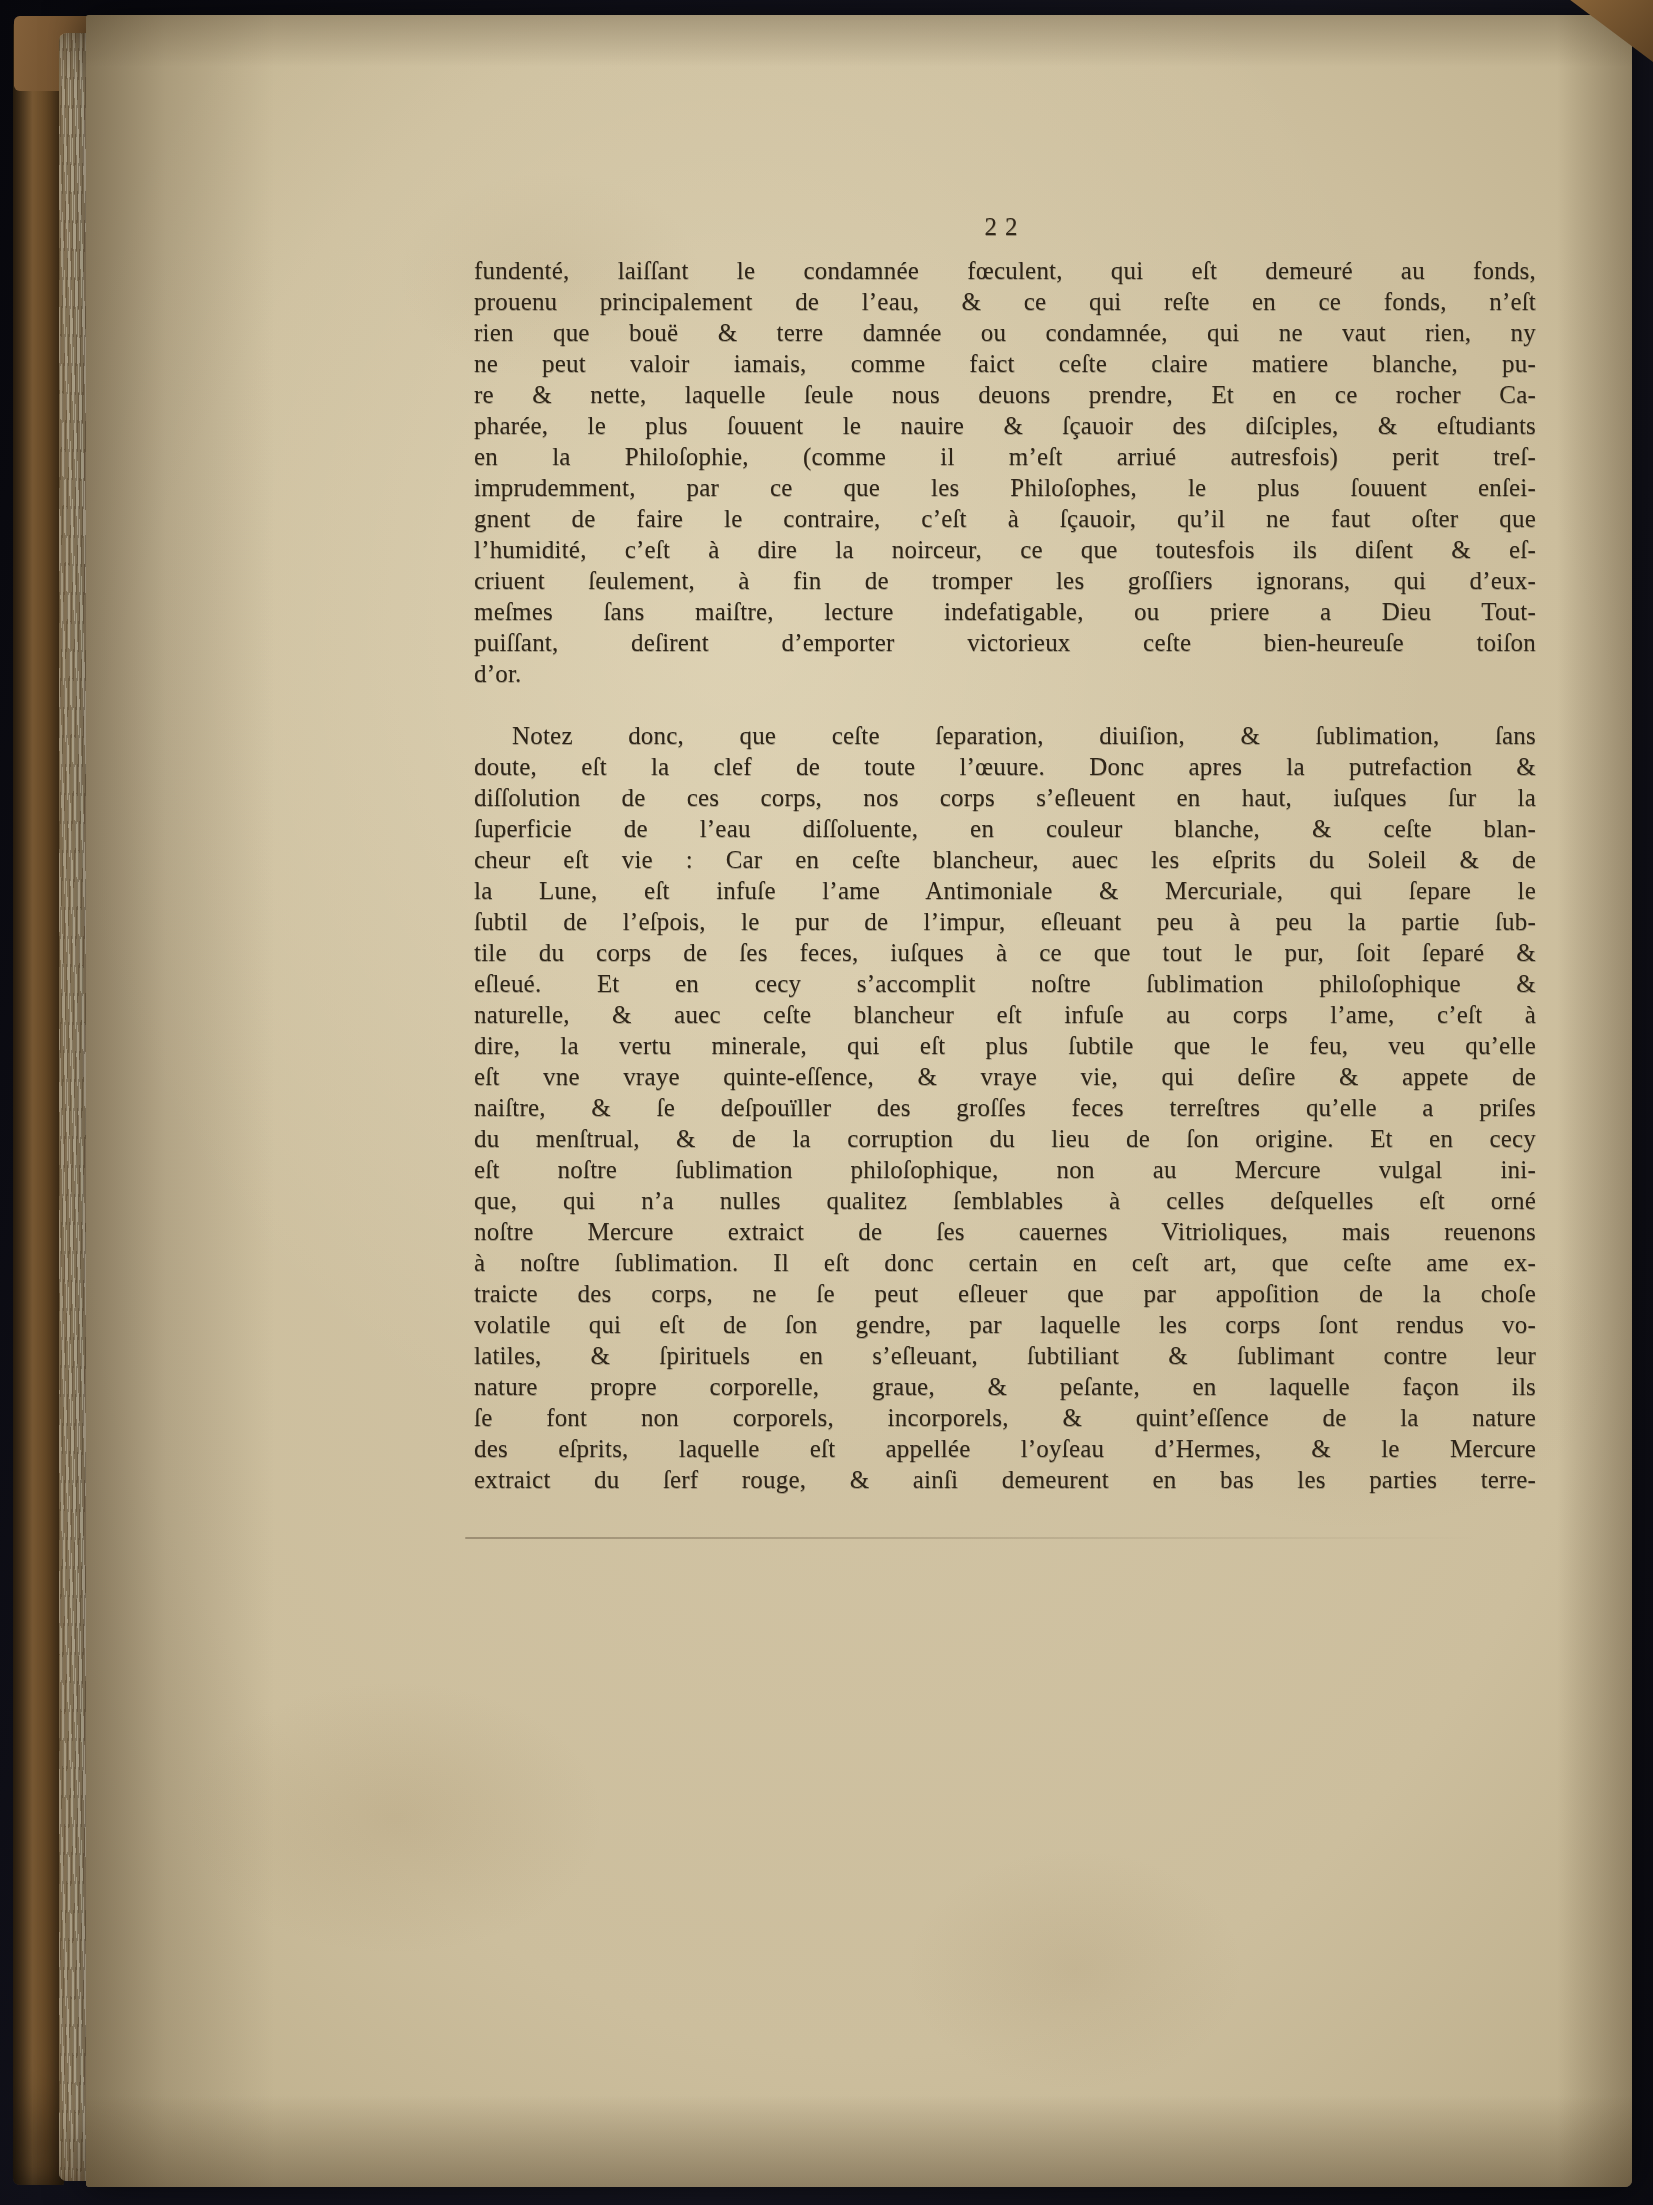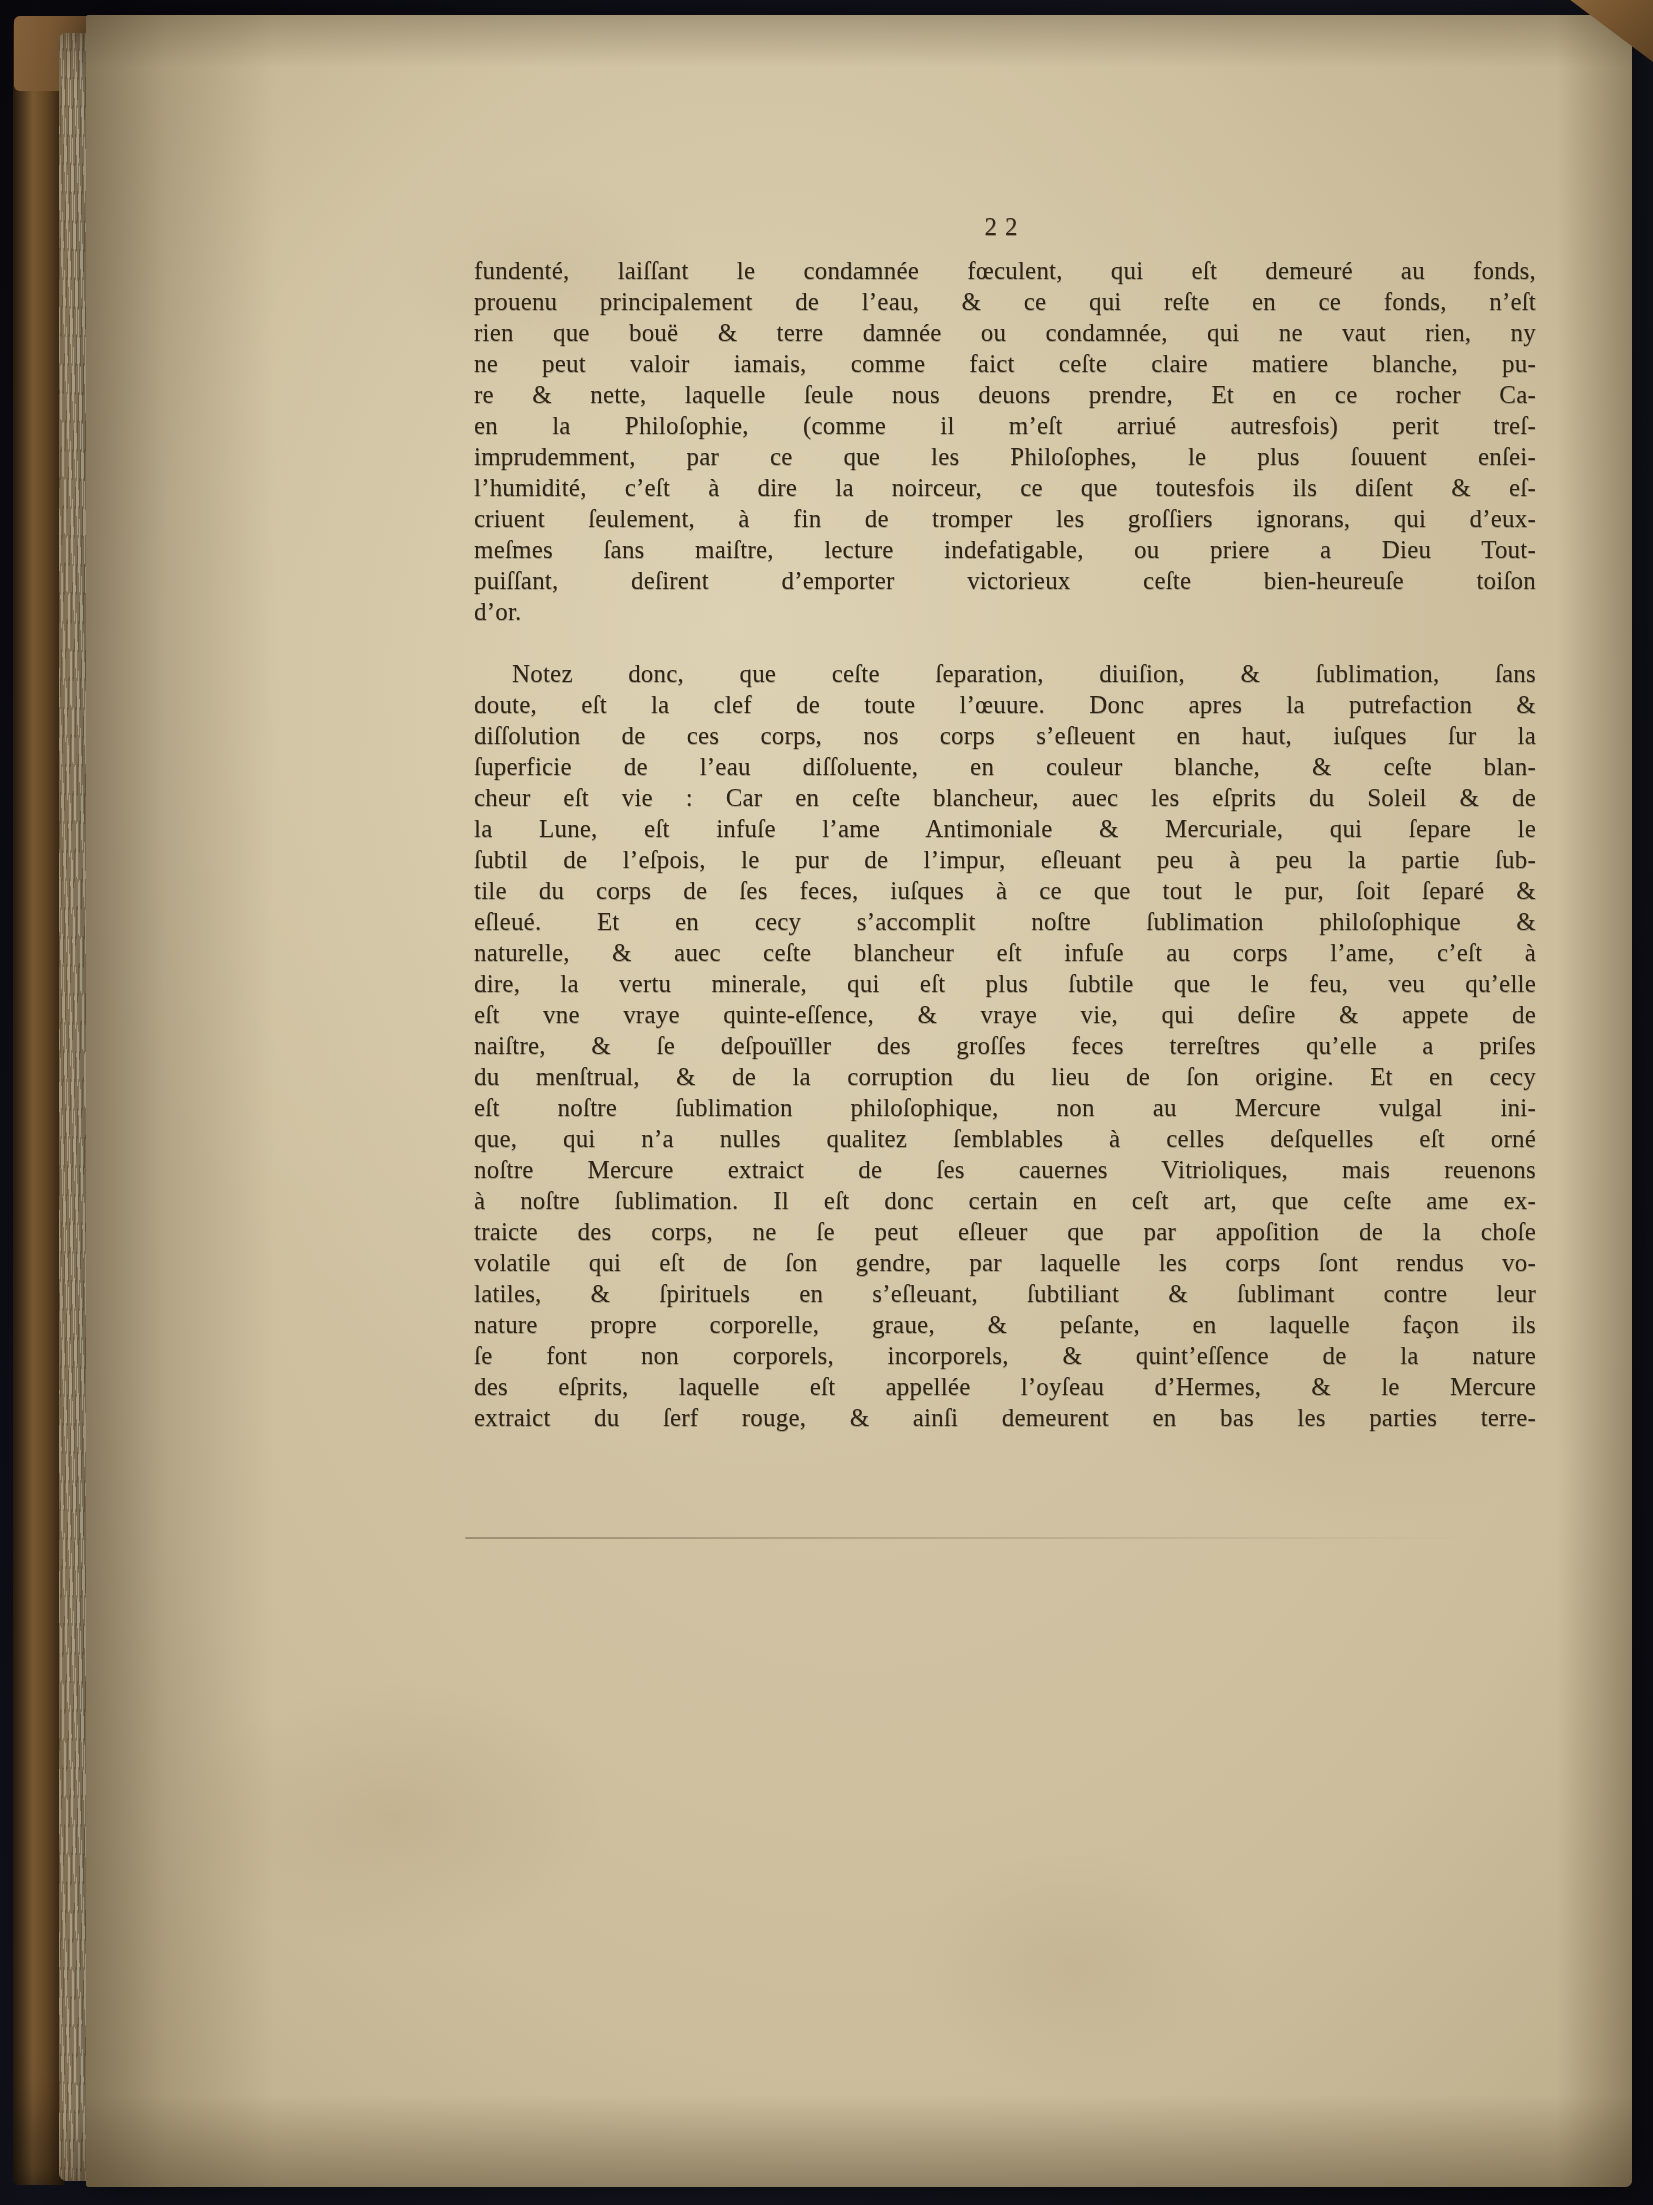--- a/index.html
+++ b/index.html
@@ -124,22 +124,24 @@
 
     <div class="text-block">
       <div class="page-number">22</div>
       <div id="paragraphs">
           <div class="paragraph">
             <div class="line">fundenté, laiſſant le condamnée fœculent, qui eſt demeuré au fonds,</div>
             <div class="line">prouenu principalement de l’eau, &amp; ce qui reſte en ce fonds, n’eſt</div>
             <div class="line">rien que bouë &amp; terre damnée ou condamnée, qui ne vaut rien, ny</div>
             <div class="line">ne peut valoir iamais, comme faict ceſte claire matiere blanche, pu-</div>
             <div class="line">re &amp; nette, laquelle ſeule nous deuons prendre, Et en ce rocher Ca-</div>
+            <div class="line">pharée, le plus ſouuent le nauire &amp; ſçauoir des diſciples, &amp; eſtudiants</div>
             <div class="line">en la Philoſophie, (comme il m’eſt arriué autresfois) perit treſ-</div>
             <div class="line">imprudemment, par ce que les Philoſophes, le plus ſouuent enſei-</div>
+            <div class="line">gnent de faire le contraire, c’eſt à ſçauoir, qu’il ne faut oſter que</div>
             <div class="line">l’humidité, c’eſt à dire la noirceur, ce que toutesfois ils diſent &amp; eſ-</div>
             <div class="line">criuent ſeulement, à fin de tromper les groſſiers ignorans, qui d’eux-</div>
             <div class="line">meſmes ſans maiſtre, lecture indefatigable, ou priere a Dieu Tout-</div>
             <div class="line">puiſſant, deſirent d’emporter victorieux ceſte bien-heureuſe toiſon</div>
             <div class="line nojust">d’or.</div>
           </div>
           <div class="paragraph">
             <div class="line indent">Notez donc, que ceſte ſeparation, diuiſion, &amp; ſublimation, ſans</div>
             <div class="line">doute, eſt la clef de toute l’œuure. Donc apres la putrefaction &amp;</div>
             <div class="line">diſſolution de ces corps, nos corps s’eſleuent en haut, iuſques ſur la</div>

